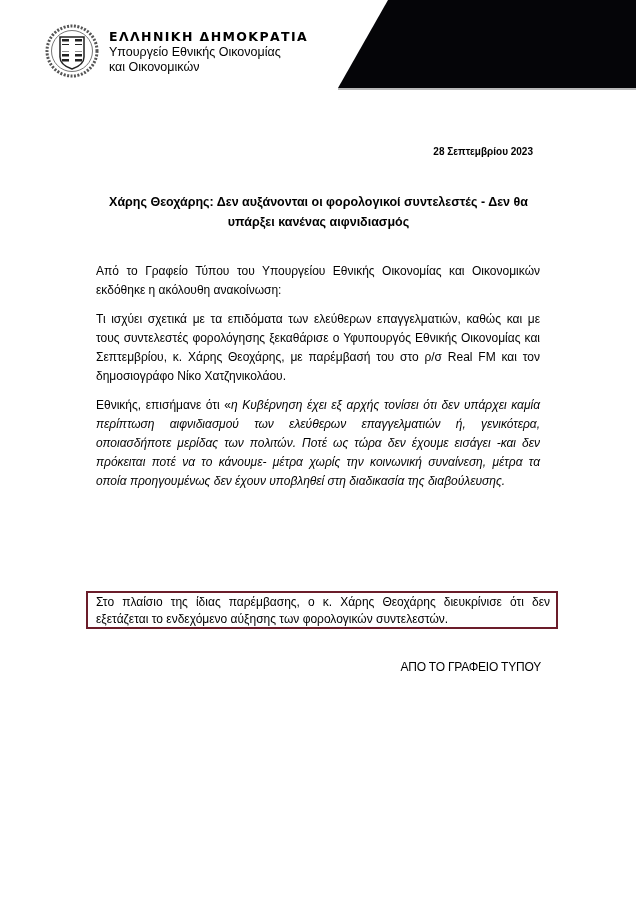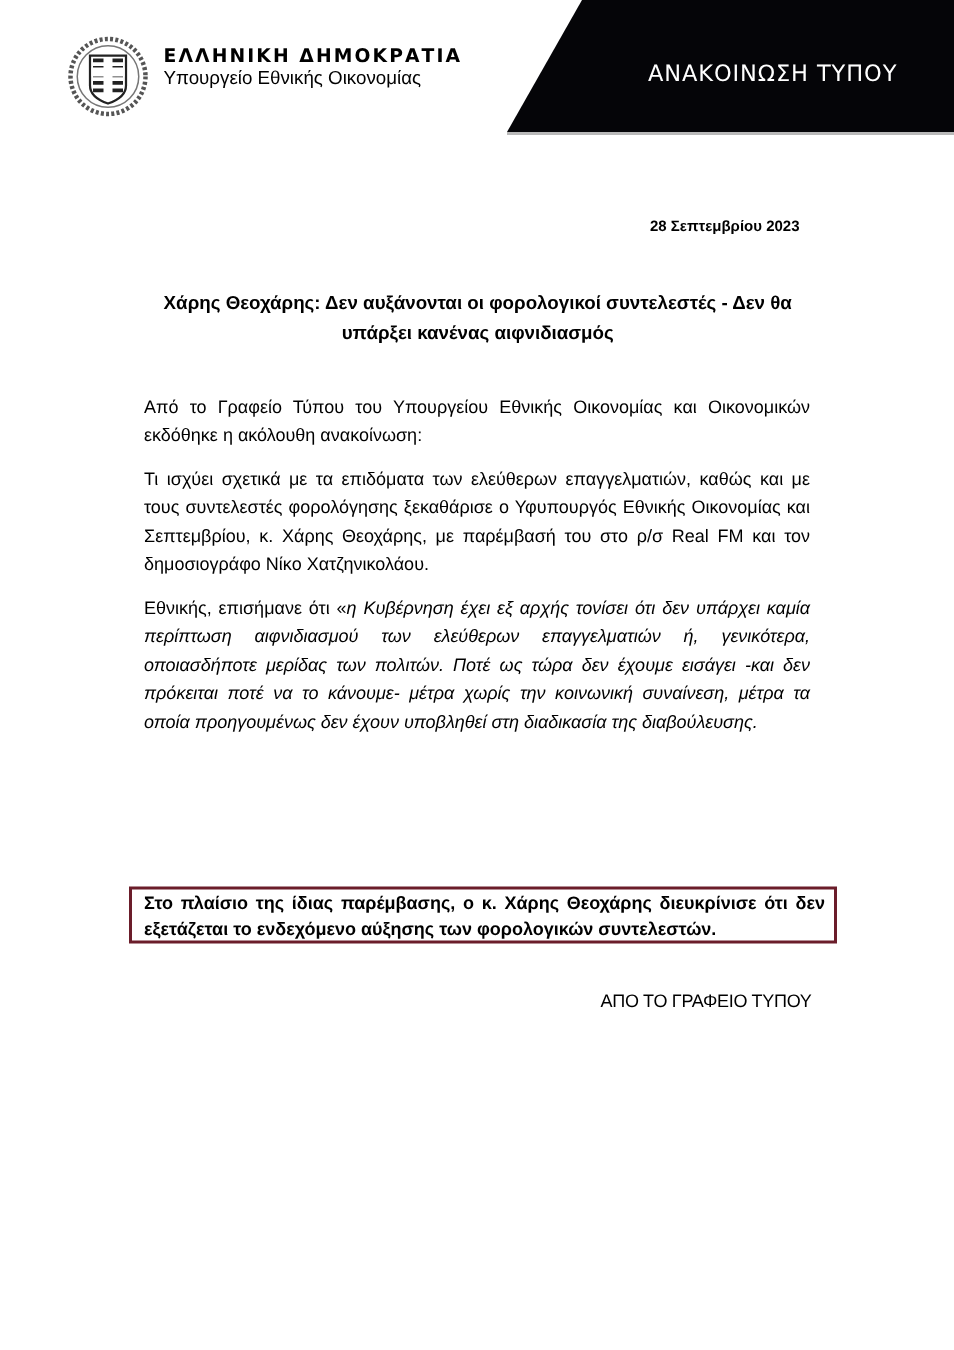--- a/index.html
+++ b/index.html
@@ -13,21 +13,21 @@
     .banner { position: absolute; left: 326px; top: 0; width: 308px; height: 88px; }
     .banner-title { position: absolute; left: 420px; top: 40px; color: #fff; font-family: "DejaVu Sans", sans-serif; font-size: 15px; letter-spacing: 0.6px; }
     .banner-line { position: absolute; left: 326px; top: 88px; width: 308px; height: 2px; background: #b9b9b9; }
 
     .date { position: absolute; right: 103px; top: 146px; font-weight: bold; font-size: 10px; }
     .headline { position: absolute; left: 100px; top: 192px; width: 437px; text-align: center; font-weight: bold; font-size: 12.5px; line-height: 20px; }
 
     .body { position: absolute; left: 96px; top: 262px; width: 444px; font-size: 12px; line-height: 19px; }
     .body p { margin: 0 0 10px 0; text-align: justify; }
     .body em { font-style: italic; }
-    .highlight { position: absolute; left: 86px; top: 591px; width: 460px; height: 34px; border: 2px solid #6b1d2a; padding: 0 0 0 8px; box-sizing: content-box; font-weight: bold; }
+    .highlight { position: absolute; left: 86px; top: 591px; width: 460px; height: 34px; border: 2px solid #6b1d2a; padding: 0 0 0 8px; box-sizing: content-box; }
     .highlight p { margin: 1px 6px 0 0; font-size: 12px; line-height: 17px; text-align: justify; }
     .signature { position: absolute; right: 95px; top: 660px; font-weight: normal; font-size: 12px; letter-spacing: -0.2px; }
   </style>
 </head>
 <body>
 
 <div class="header">
   <svg class="emblem" viewBox="0 0 54 54">
     <circle cx="27" cy="27" r="25" fill="none" stroke="#555" stroke-width="3" stroke-dasharray="2 1.5"></circle>
     <circle cx="27" cy="27" r="20.5" fill="#fff" stroke="#777" stroke-width="1"></circle>
@@ -36,25 +36,25 @@
     <rect x="17" y="20" width="20" height="2.5" fill="#222"></rect>
     <rect x="17" y="25" width="20" height="2.5" fill="#222"></rect>
     <rect x="17" y="30" width="20" height="2.5" fill="#222"></rect>
     <rect x="17" y="35" width="20" height="2.5" fill="#222"></rect>
     <rect x="24" y="14" width="6" height="28" fill="#fff"></rect>
     <rect x="16" y="21" width="22" height="6" fill="#fff"></rect>
   </svg>
   <div class="ministry">
     <div class="country">ΕΛΛΗΝΙΚΗ ΔΗΜΟΚΡΑΤΙΑ</div>
     <div class="name">Υπουργείο Εθνικής Οικονομίας</div>
+    <div class="name">και Οικονομικών</div>
   </div>
   <svg class="banner" viewBox="0 0 308 88" preserveAspectRatio="none">
     <polygon points="50,0 308,0 308,88 0,88" fill="#050508"></polygon>
   </svg>
-  <div class="banner-title">ΑΝΑΚΟΙΝΩΣΗ ΤΥΠΟΥ</div>
   <div class="banner-line"></div>
 </div>
 
 <div class="date">28 Σεπτεμβρίου 2023</div>
 
 <div class="headline">Χάρης Θεοχάρης: Δεν αυξάνονται οι φορολογικοί συντελεστές - Δεν θα υπάρξει κανένας αιφνιδιασμός</div>
 
 <div class="body">
   <p>Από το Γραφείο Τύπου του Υπουργείου Εθνικής Οικονομίας και Οικονομικών εκδόθηκε η ακόλουθη ανακοίνωση:</p>
   <p>Τι ισχύει σχετικά με τα επιδόματα των ελεύθερων επαγγελματιών, καθώς και με τους συντελεστές φορολόγησης ξεκαθάρισε ο Υφυπουργός Εθνικής Οικονομίας και Σεπτεμβρίου, κ. Χάρης Θεοχάρης, με παρέμβασή του στο ρ/σ Real FM και τον δημοσιογράφο Νίκο Χατζηνικολάου.</p>

